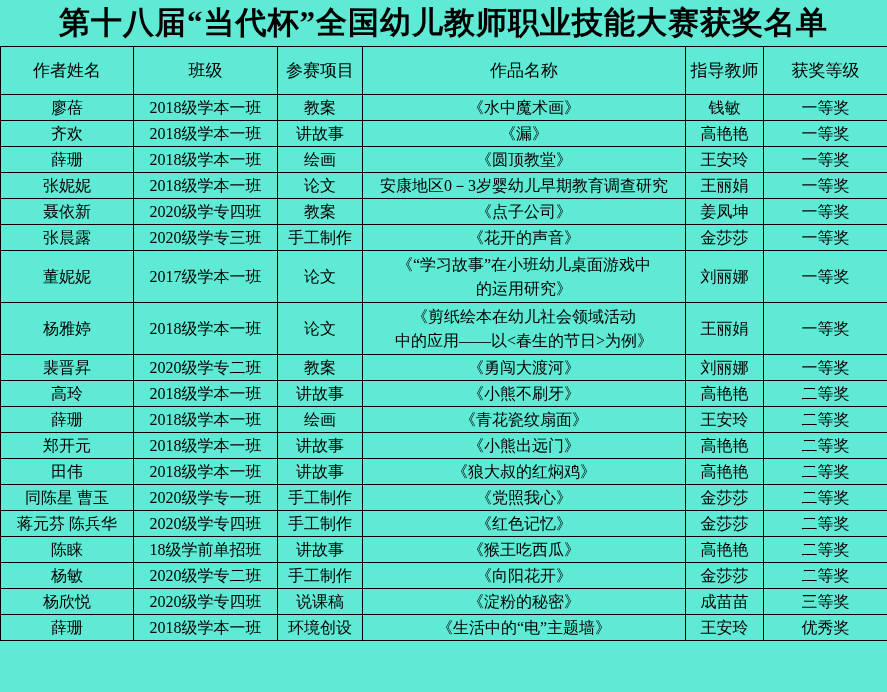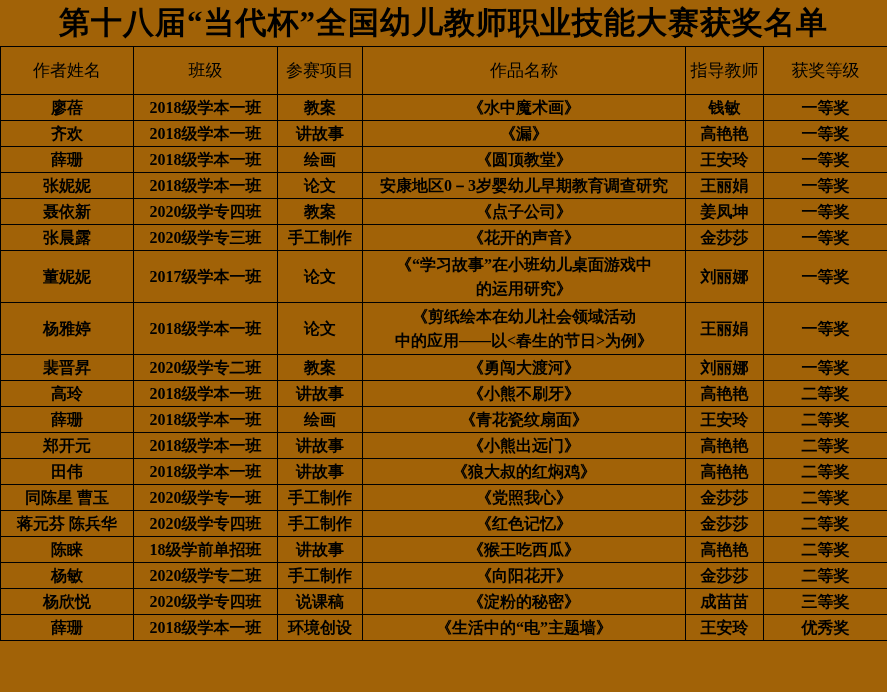--- a/index.html
+++ b/index.html
@@ -10,21 +10,21 @@
   body {
     width: 887px;
     height: 692px;
     overflow: hidden;
     font-family: "Liberation Serif", "DejaVu Serif", serif;
     color: #000000;
   }
   .page {
     width: 887px;
     height: 692px;
-    background: #a16207;
+    background: #5eead4;
   }
   .doc-title {
     height: 46px;
     display: flex;
     align-items: center;
     justify-content: center;
     font-size: 31px;
     font-weight: bold;
     letter-spacing: 1px;
     white-space: nowrap;
@@ -47,21 +47,20 @@
   }
   table.award-table thead tr {
     height: 48px;
   }
   table.award-table th {
     font-weight: normal;
     font-size: 17px;
   }
   table.award-table tbody tr {
     height: 26px;
-    font-weight: bold;
   }
   table.award-table tbody tr.tall {
     height: 52px;
   }
   td.col-work {
     white-space: pre-line;
   }
   col.c-name    { width: 133px; }
   col.c-class   { width: 144px; }
   col.c-event   { width: 85px;  }

